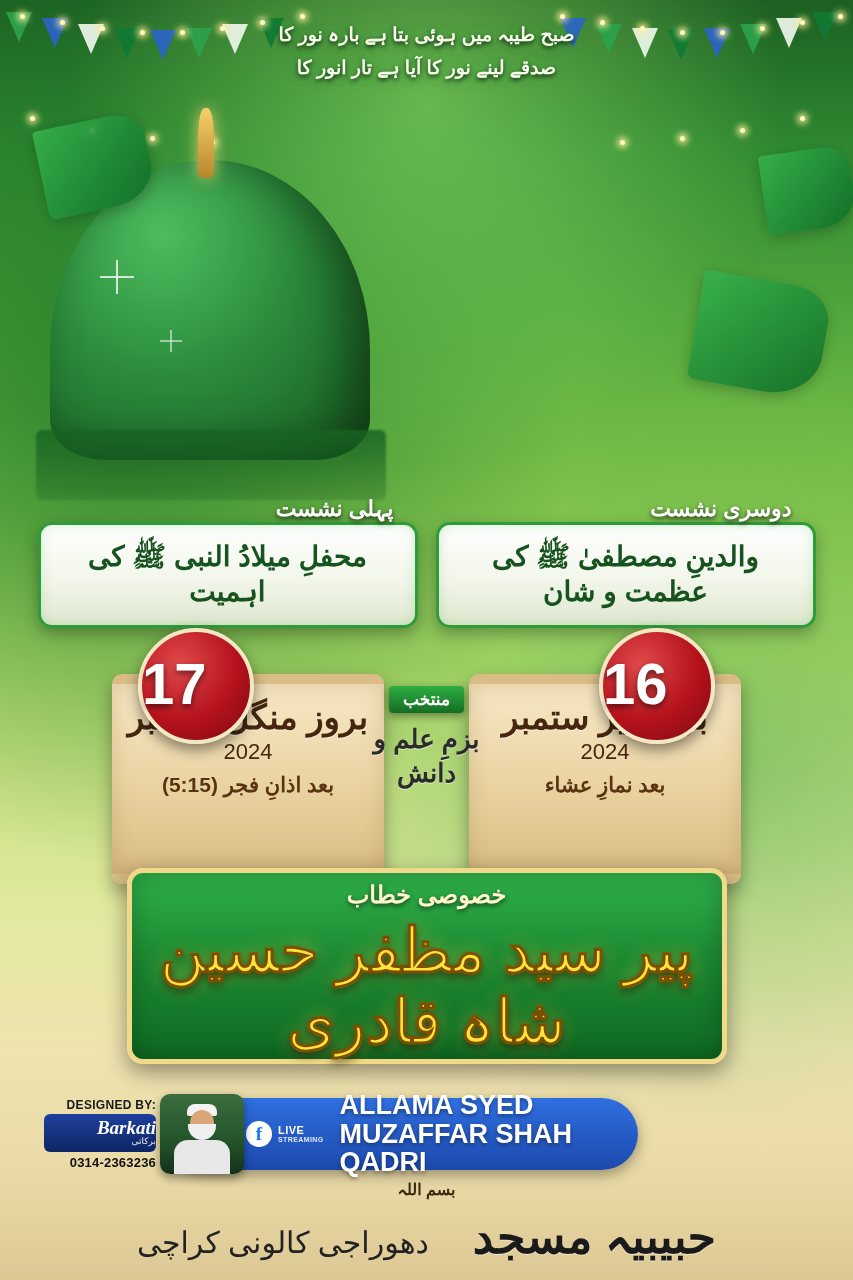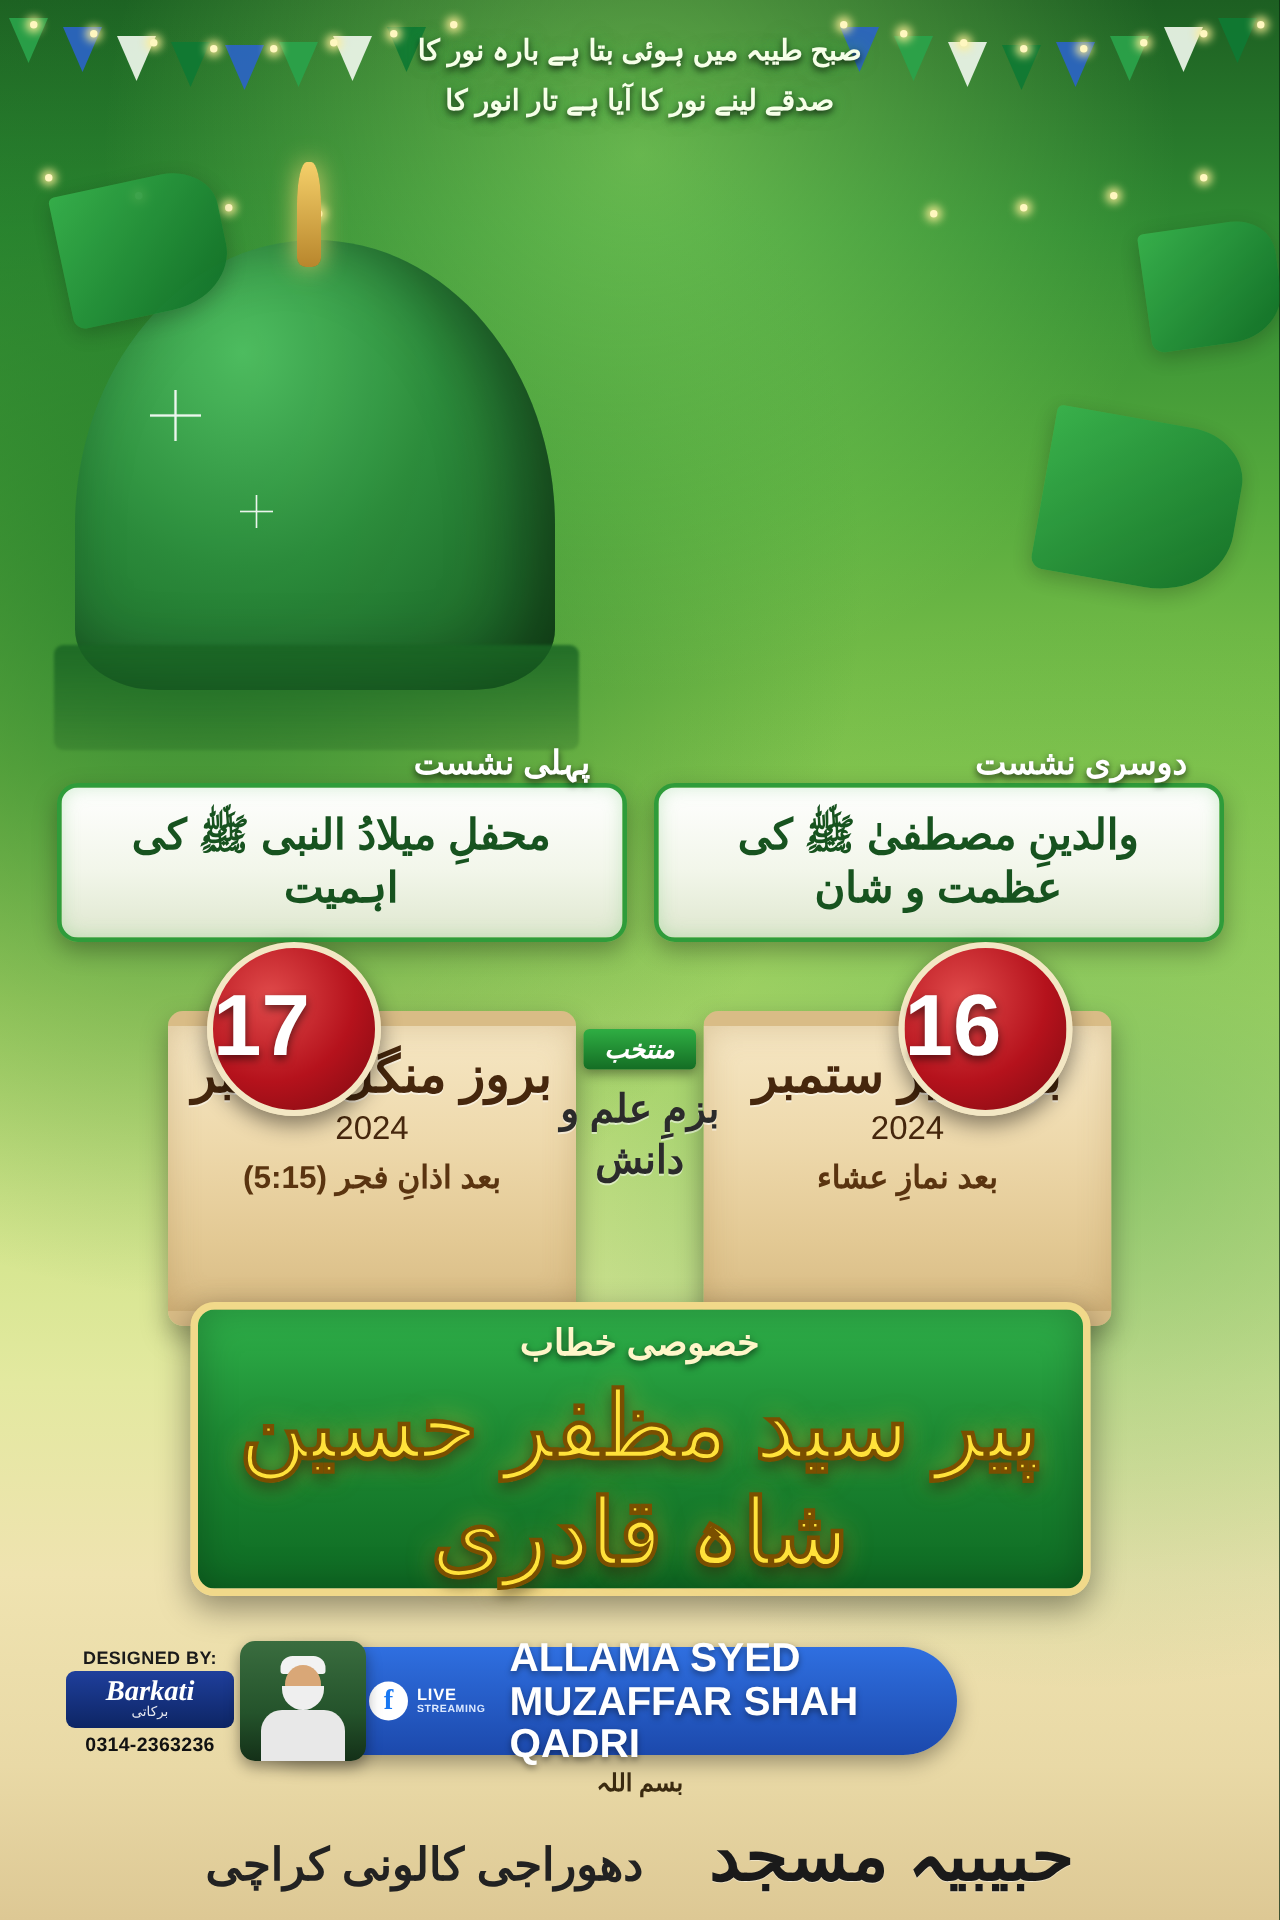--- a/index.html
+++ b/index.html
@@ -294,21 +294,20 @@
   }
   .bazm-ribbon {
     display: inline-block;
     padding: 3px 14px;
     background: linear-gradient(180deg, #2fae43, #146d24);
     color: #fff;
     font-size: 17px;
     font-weight: bold;
     border-radius: 4px;
     box-shadow: 0 3px 8px rgba(0,0,0,0.4);
-    font-style: italic;
   }
   .bazm-text {
     margin-top: 10px;
     font-size: 26px;
     font-weight: bold;
     color: #2b2b2b;
     line-height: 1.3;
     text-shadow: 0 1px 0 rgba(255,255,255,0.5);
   }
 
@@ -351,21 +350,21 @@
     -webkit-text-stroke: 1px #7a4f00;
     text-shadow: 0 4px 10px rgba(0,0,0,0.55), 0 0 18px rgba(255,220,60,0.5);
   }
 
   
   .designer {
     position: absolute;
     left: 44px;
     top: 1098px;
     width: 112px;
-    text-align: center;
+    text-align: right;
     direction: ltr;
   }
   .designer-label {
     font-size: 12px;
     font-weight: bold;
     color: #1a1a1a;
     letter-spacing: 0.3px;
   }
   .designer-logo {
     margin-top: 2px;
@@ -514,21 +513,21 @@
   .footer-name {
     font-size: 46px;
     font-weight: bold;
     color: #1a1a1a;
     line-height: 1.15;
     text-shadow: 0 1px 0 rgba(255,255,255,0.4);
     margin-left: 28px;
   }
   .footer-sub {
     font-size: 30px;
-    font-weight: bold;
+    font-weight: normal;
     color: #222;
     margin-top: 24px;
   }
   .footer-row {
     display: flex;
     flex-direction: row;
     justify-content: center;
     align-items: baseline;
     gap: 16px;
     direction: rtl;

